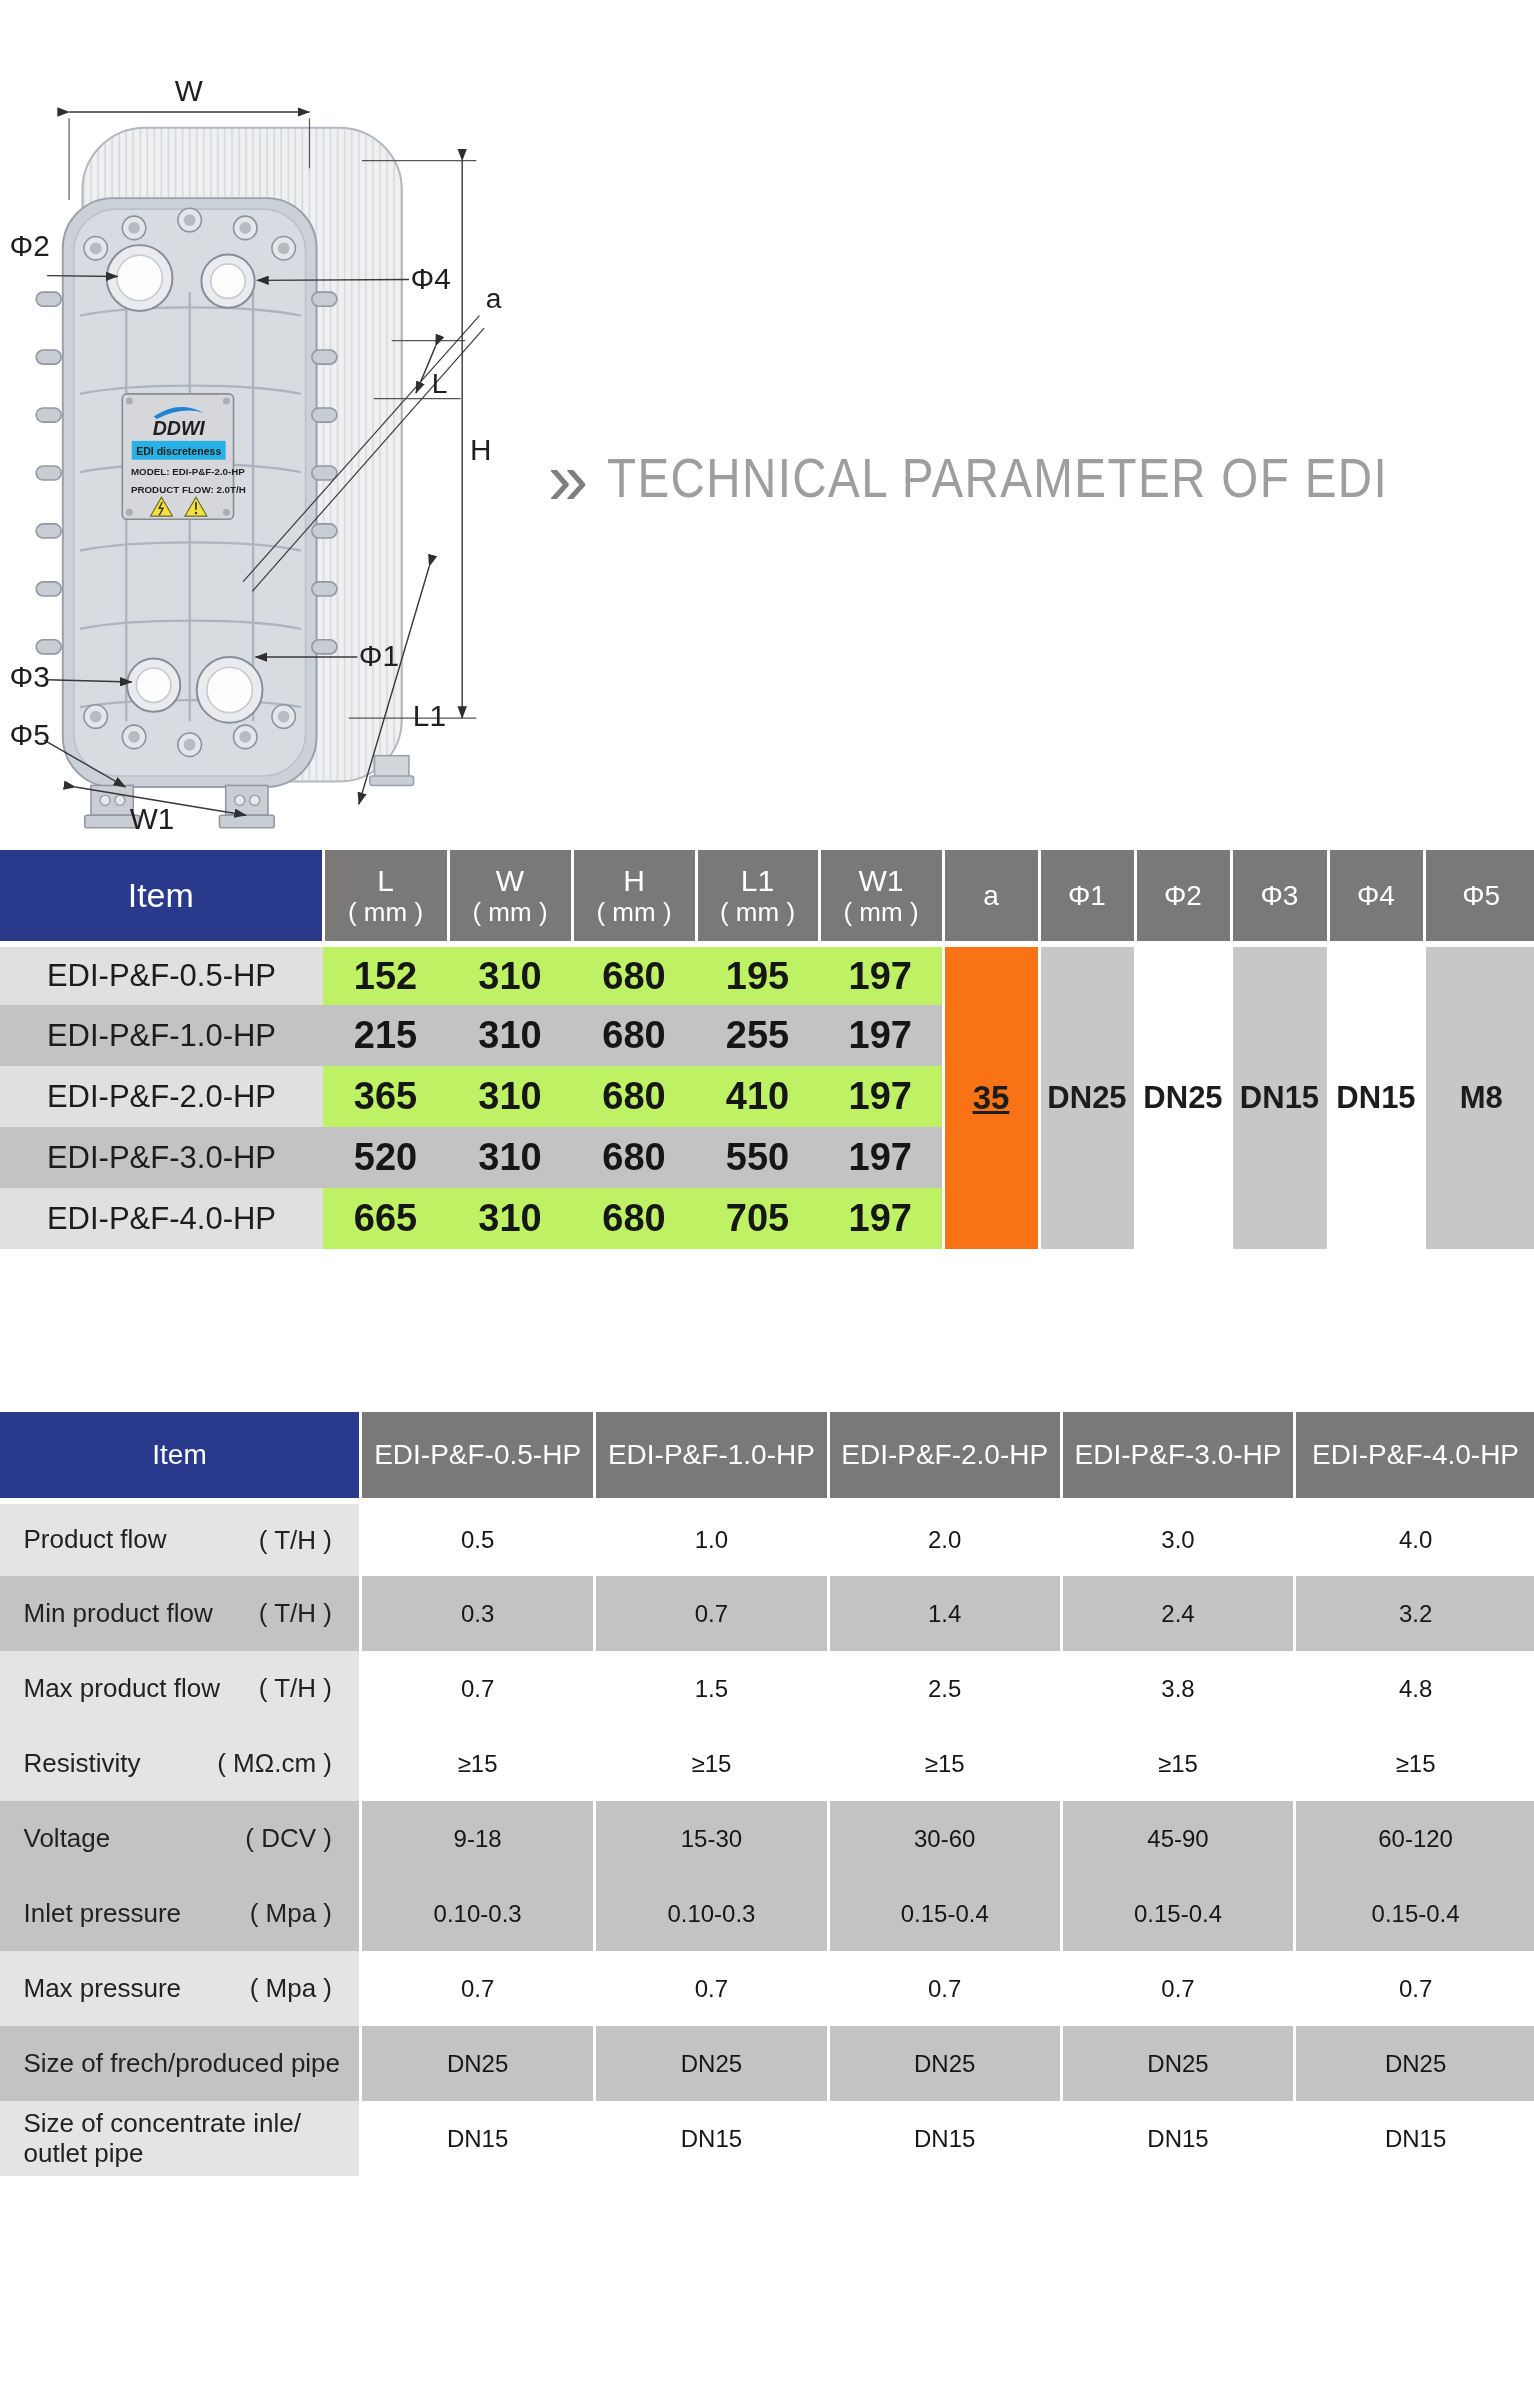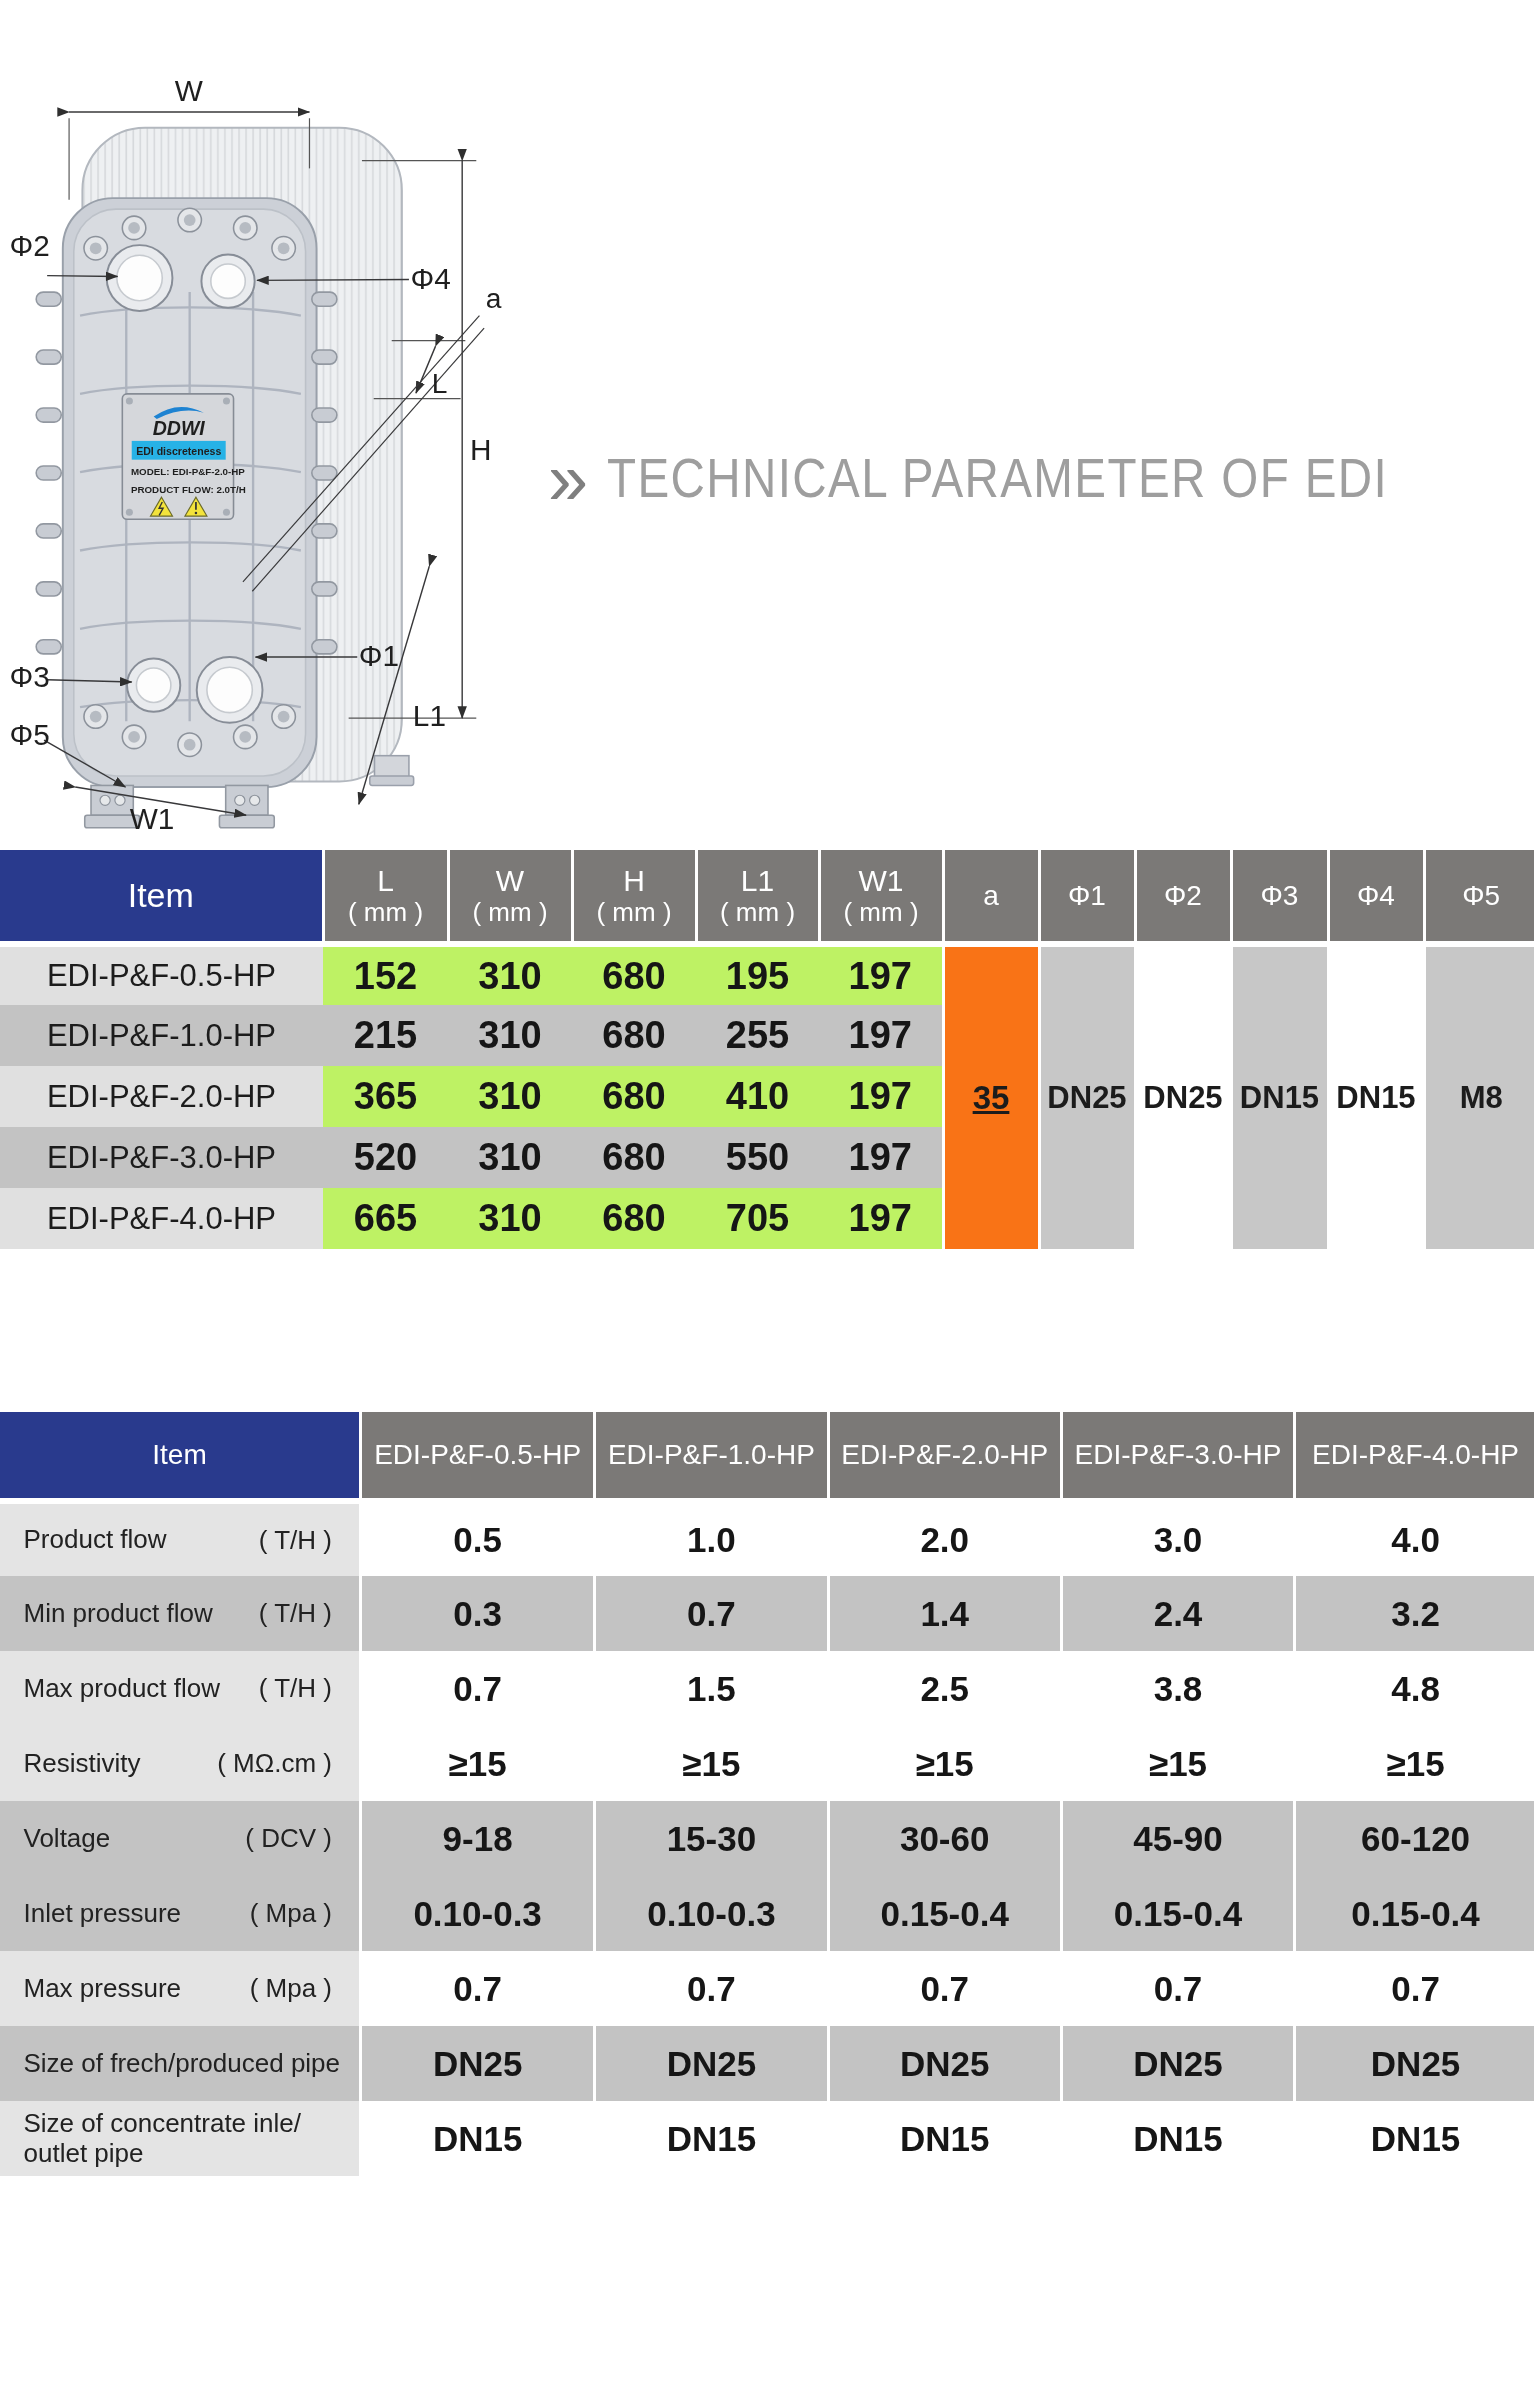--- a/index.html
+++ b/index.html
@@ -45,21 +45,21 @@
 
   
   .t2{top:1412px;width:1535px;}
   .t2 thead tr{height:89px;}
   .t2 thead th{font-size:28px;}
   .t2 tbody tr{height:75px;}
   .t2 td + td{border-left:3.1px solid #ffffff;}
   .t2 tr.r-light td.lab{background:#e4e4e4;}
   .t2 tr.r-light td.val{background:#ffffff;}
   .t2 tr.r-dark td{background:#c3c3c3;}
-  .t2 td.val{font-size:35px;font-weight:700;color:#161616;}
+  .t2 td.val{font-size:24px;font-weight:400;color:#161616;}
   .t2 .labwrap{display:flex;height:100%;align-items:center;justify-content:space-between;
                padding:0 27px 0 23.5px;font-size:26px;color:#222222;}
   .t2 .labnames{display:flex;flex-direction:column;line-height:1.15;text-align:left;}
   .t2 .labnames span{white-space:nowrap;}
   .t2 .unit{font-size:26px;white-space:nowrap;text-align:right;}
 </style>
 </head>
 <body>
 
 <div class="drawing">

